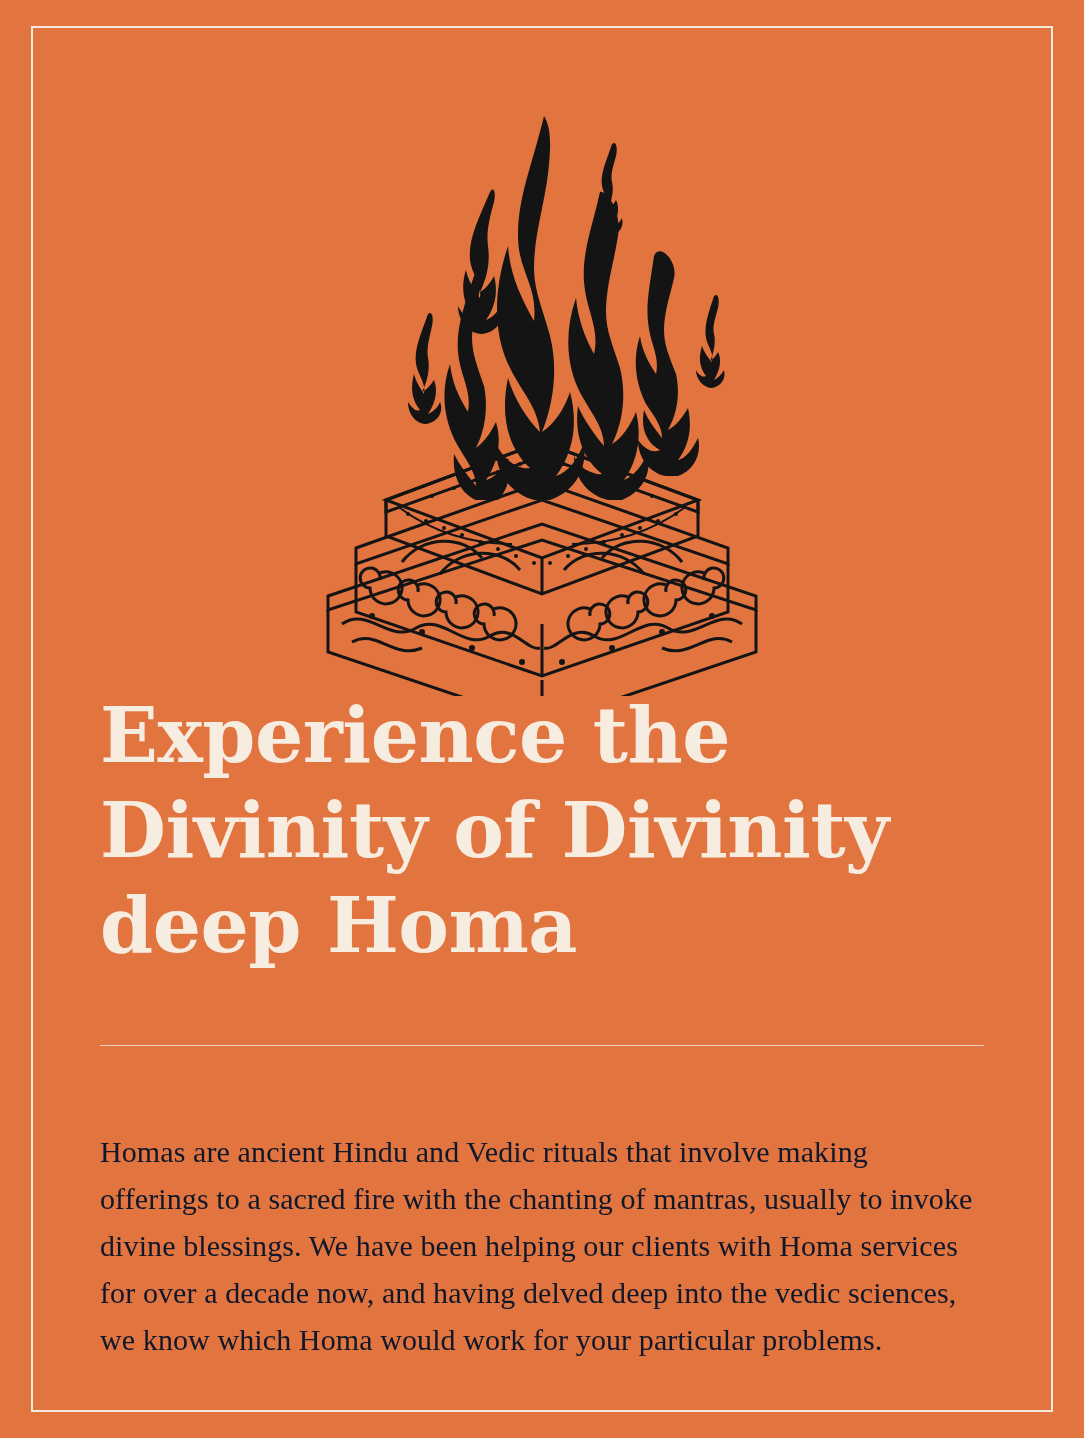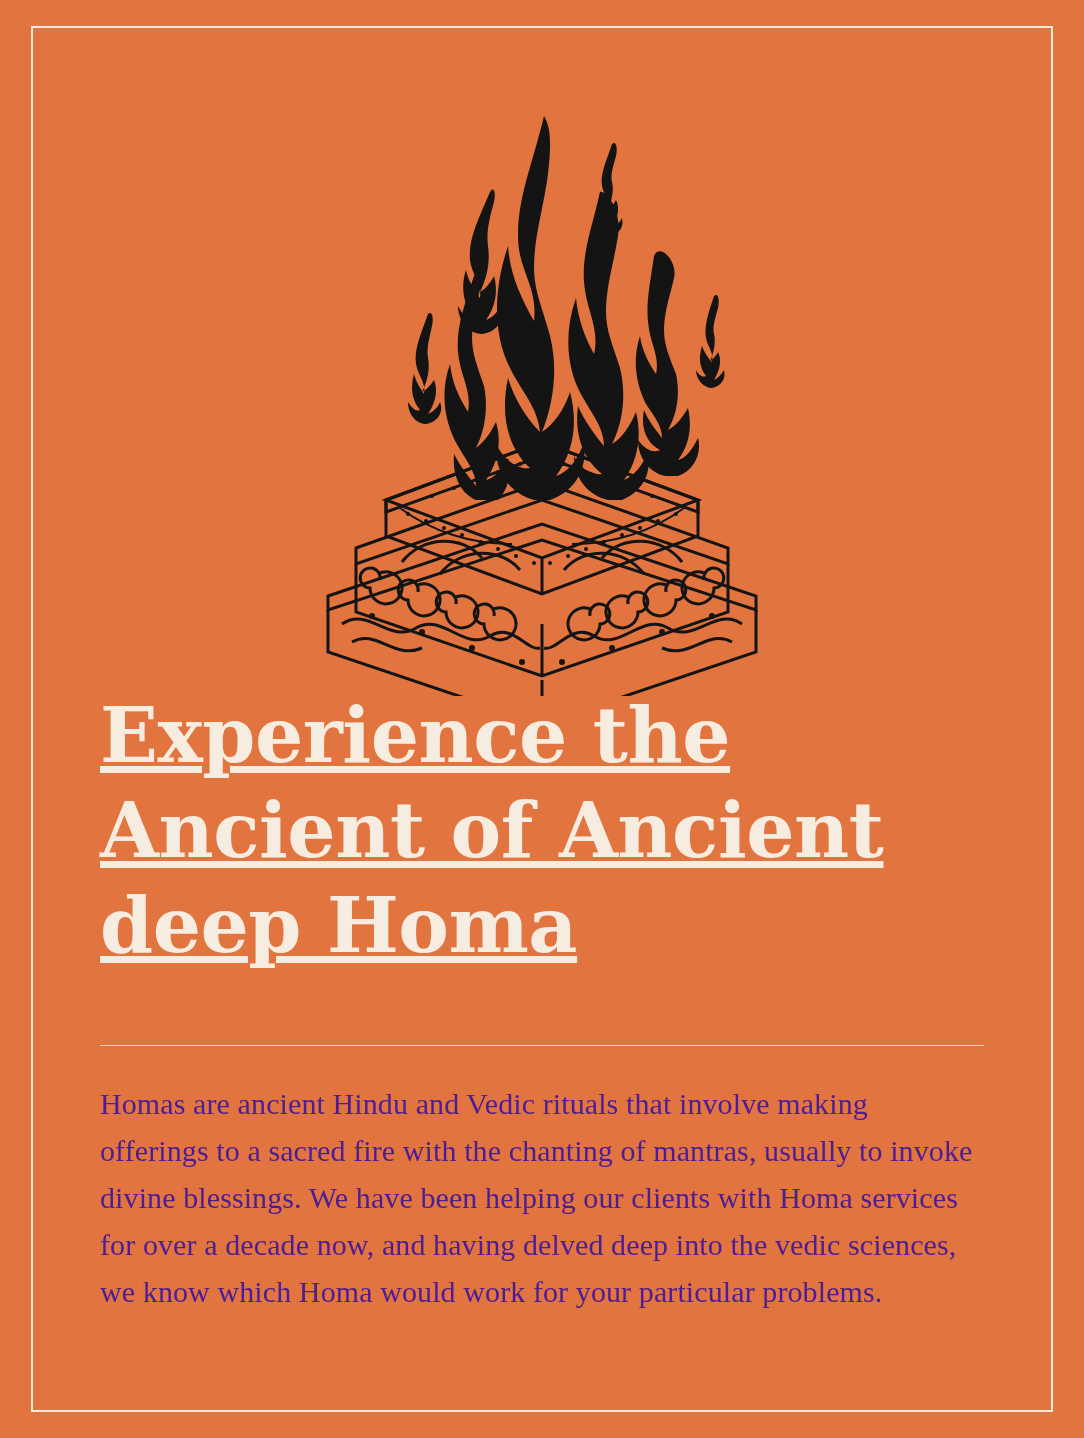--- a/index.html
+++ b/index.html
@@ -54,32 +54,31 @@
     font-size: 76px;
     line-height: 95px;
     font-weight: 700;
     letter-spacing: -0.5px;
     margin: 0;
     font-family: "DejaVu Serif", "Liberation Serif", serif;
   }
   .headline .line {
     display: block;
     white-space: nowrap;
-    text-decoration: underline;
   }
   .divider {
     margin-top: 72px;
     height: 1px;
     background: #f0e2d2;
     width: 100%;
     opacity: 0.85;
   }
   .body-copy {
-    margin-top: 34px;
-    color: #4c1d95;
+    margin-top: 82px;
+    color: #0f172a;
     font-size: 30px;
     line-height: 47px;
     font-family: "Liberation Serif", serif;
     letter-spacing: 0.1px;
   }
 </style>
 </head>
 <body>
 
 <div class="page">
@@ -177,20 +176,20 @@
           <circle cx="330" cy="552" r="3"></circle>
             <circle cx="280" cy="566" r="3"></circle>
         </g>
       </g>
     </svg>
   </div>
 
   <div class="content">
     <h1 class="headline">
       <span class="line">Experience the</span>
-      <span class="line">Ancient of Ancient</span>
+      <span class="line">Divinity of Divinity</span>
       <span class="line">deep Homa</span>
     </h1>
     <div class="divider"></div>
     <p class="body-copy">Homas are ancient Hindu and Vedic rituals that involve making offerings to a sacred fire with the chanting of mantras, usually to invoke divine blessings. We have been helping our clients with Homa services for over a decade now, and having delved deep into the vedic sciences, we know which Homa would work for your particular problems.</p>
   </div>
 
 </div>
 
 </body></html>

